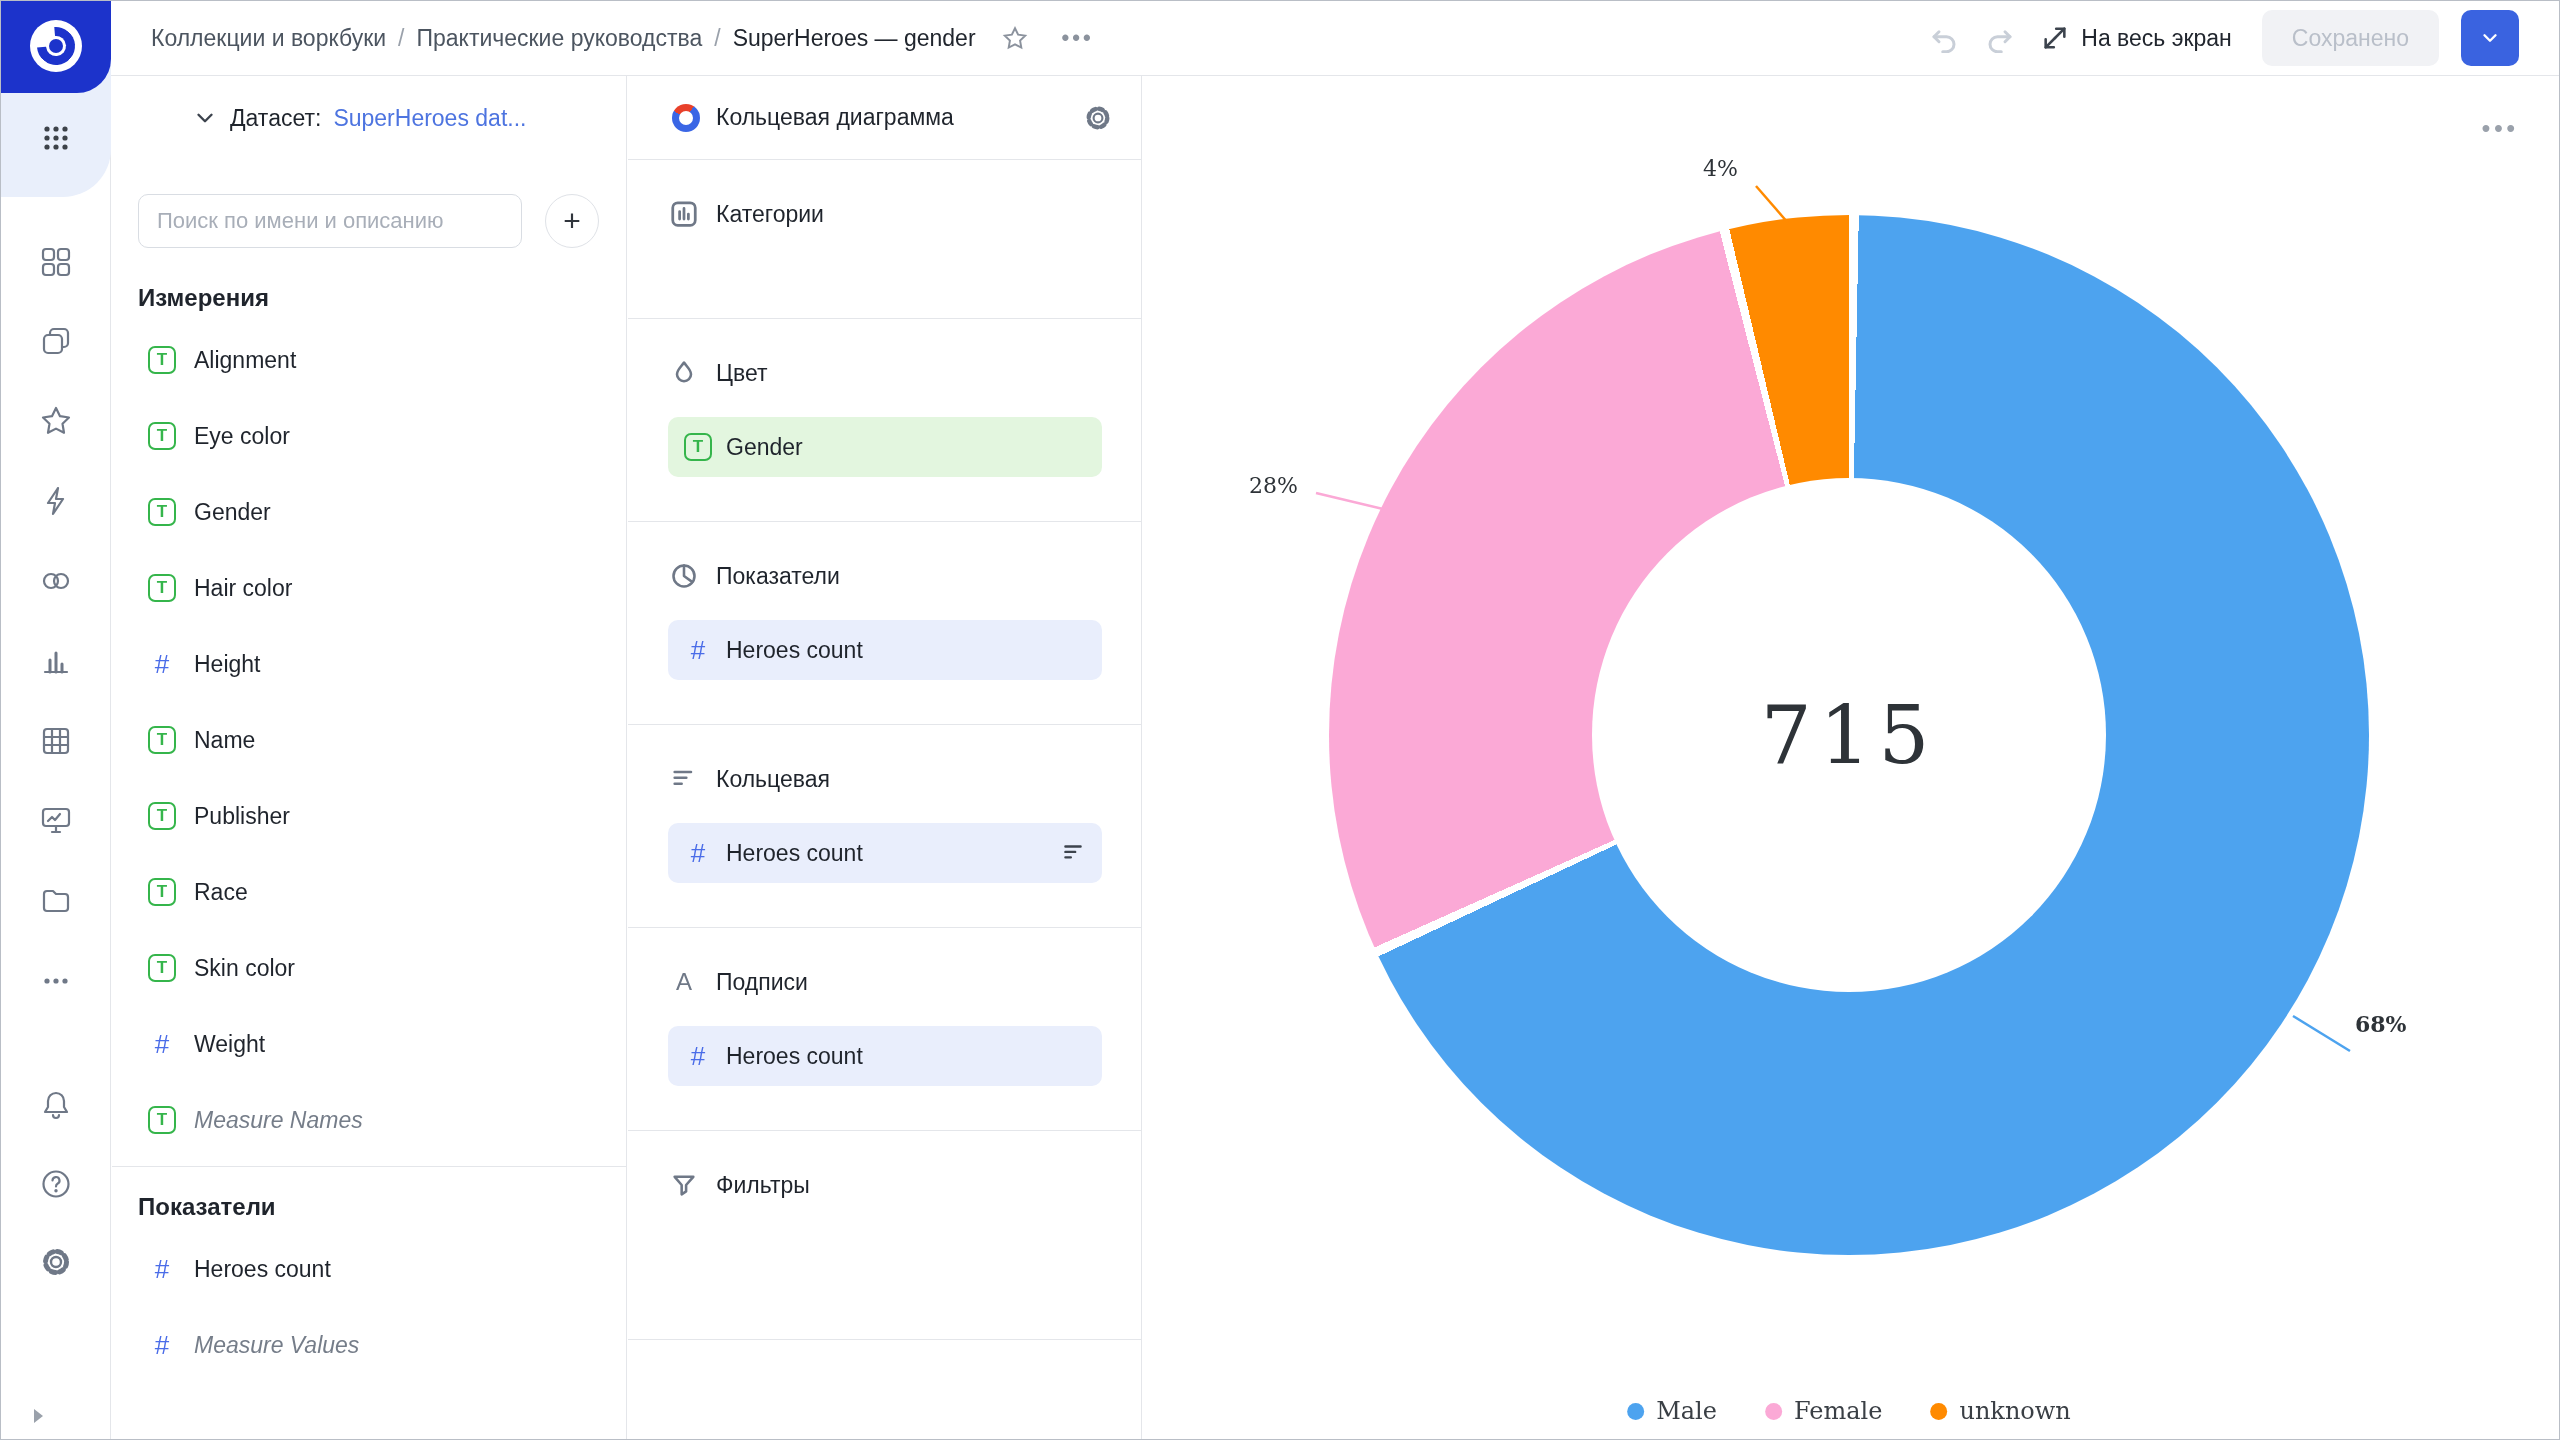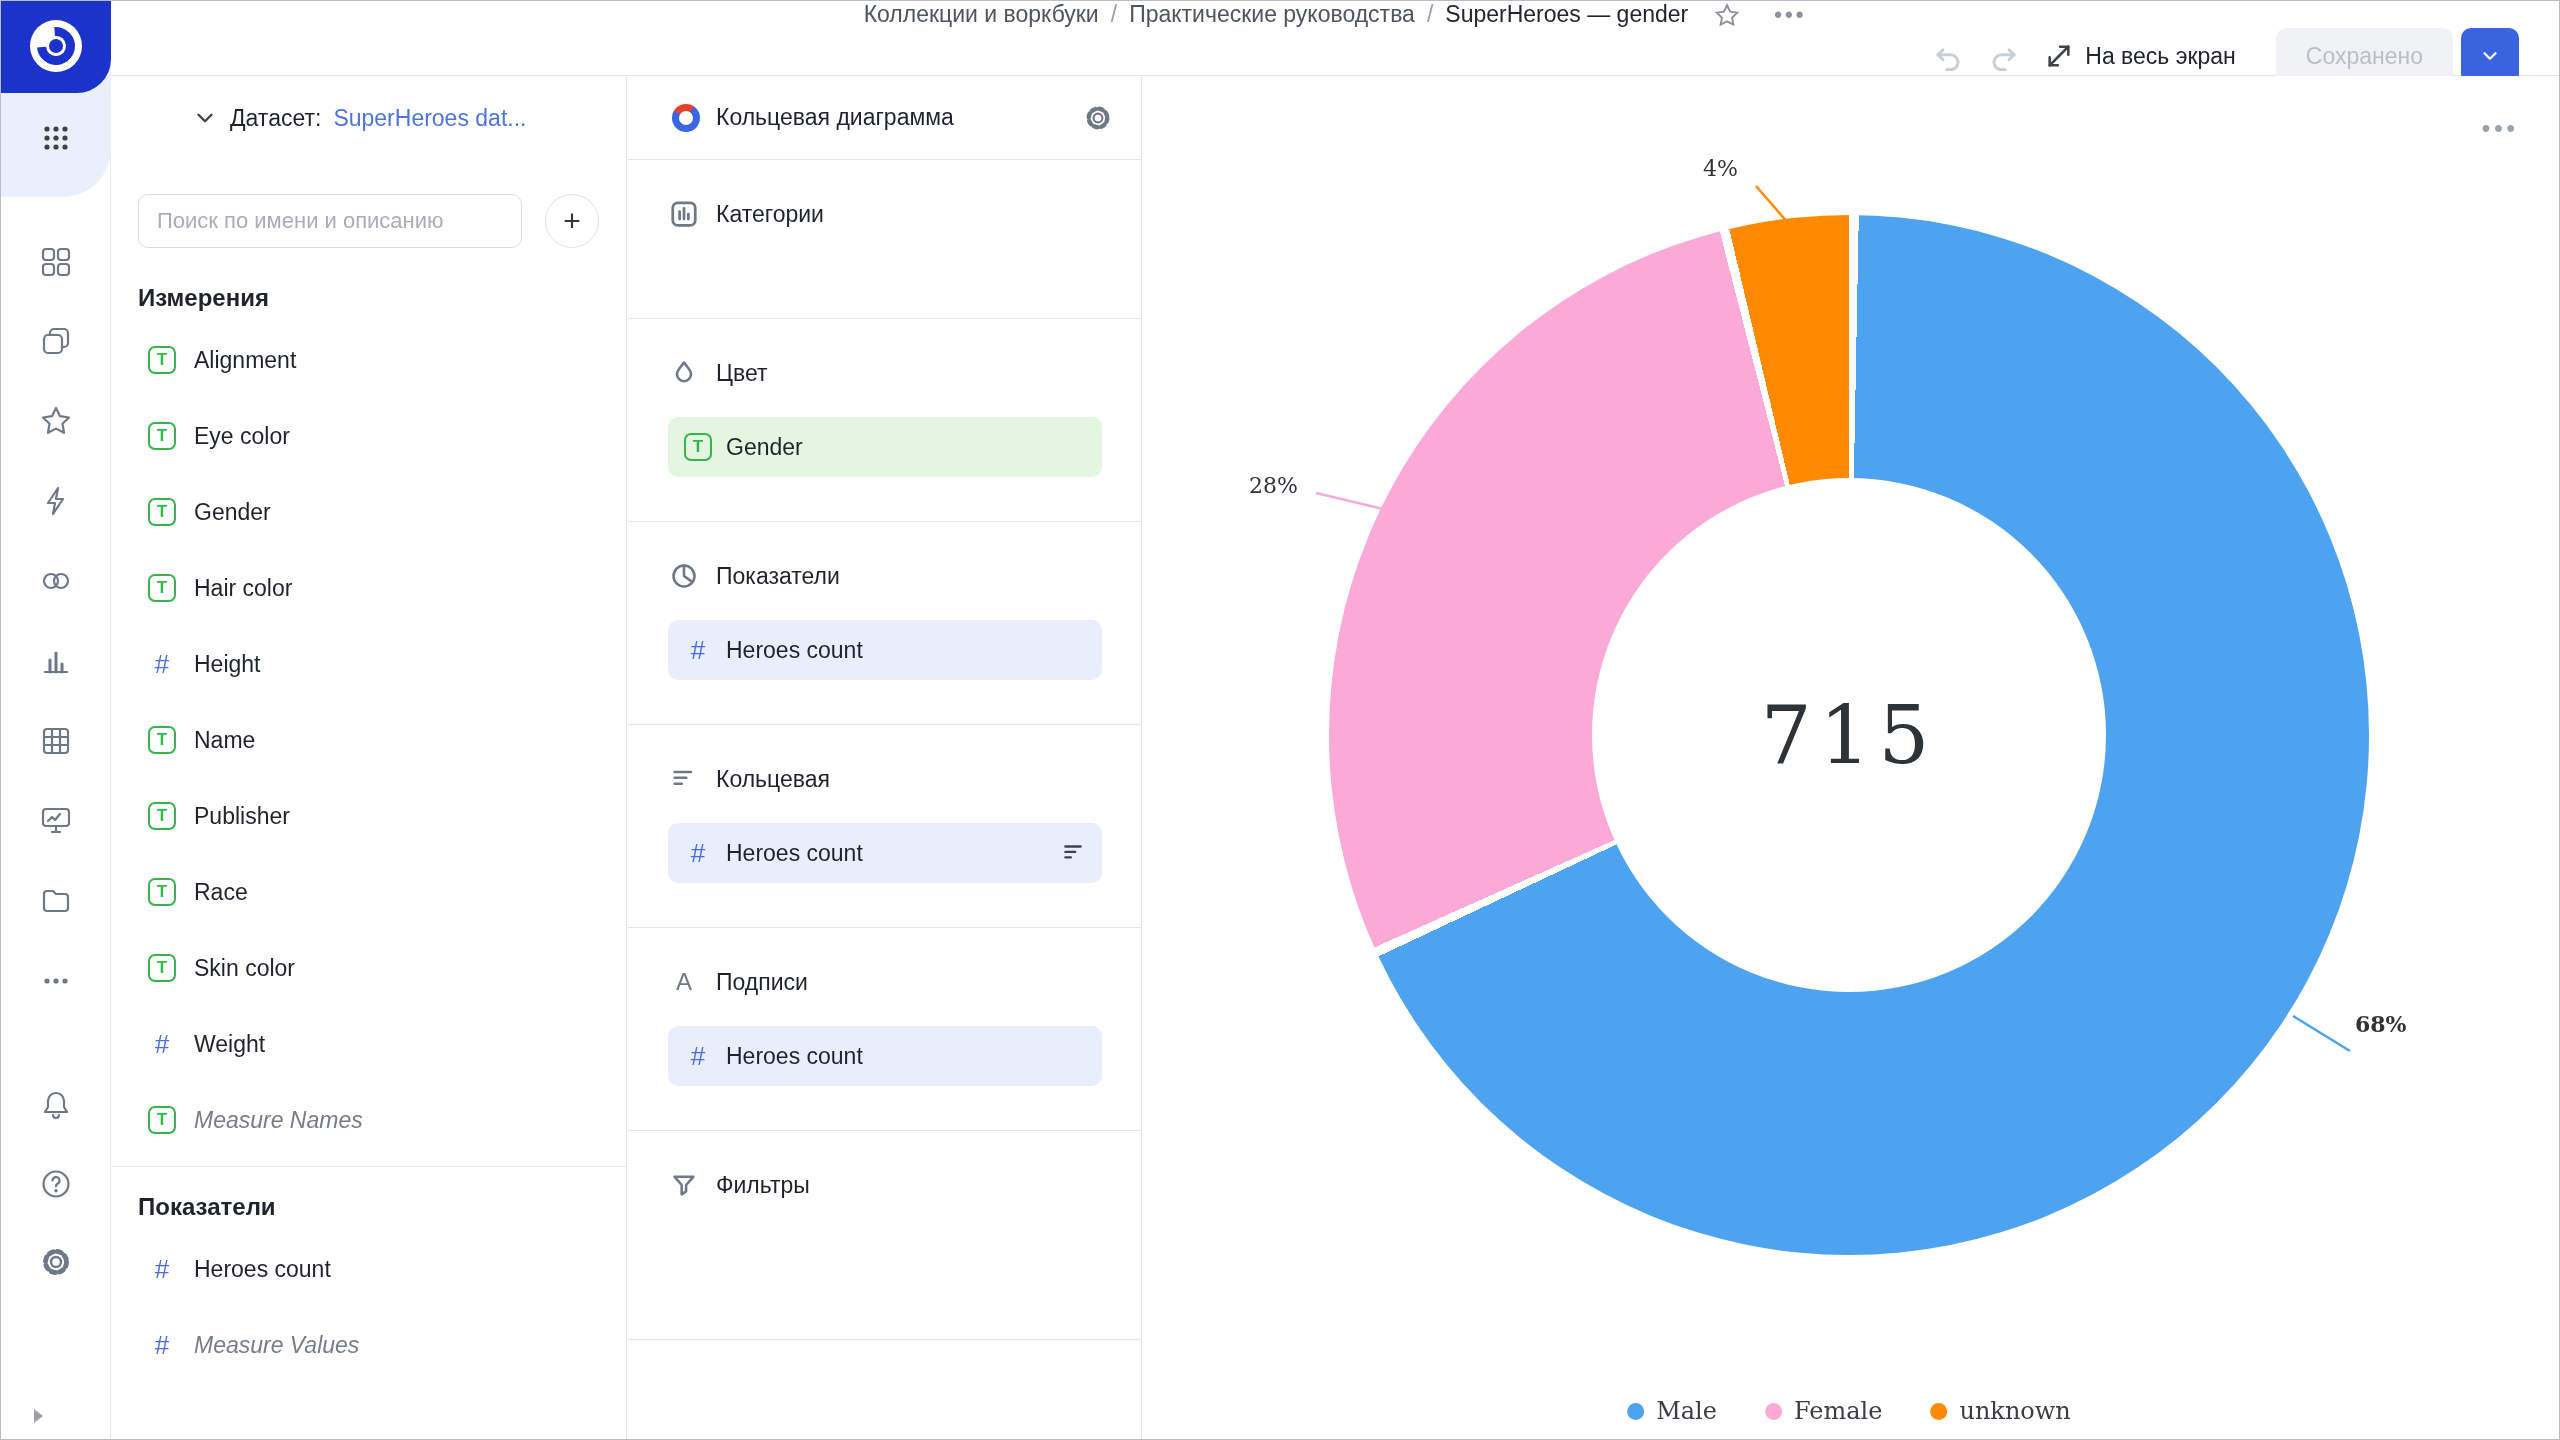--- a/index.html
+++ b/index.html
@@ -13,34 +13,34 @@
   .rail-blue { position:absolute; left:0; top:0; width:110px; height:92px; background:#1c33cb; border-bottom-right-radius:34px; }
   .logo { position:absolute; left:29px; top:19px; width:52px; height:52px; border-radius:50%; background:#fff; }
   .logo::before { content:""; position:absolute; inset:7px; border:9px solid #1c33cb; border-left-color:transparent; border-radius:50%; transform:rotate(40deg); }
   .logo::after { content:""; position:absolute; left:19px; top:19px; width:14px; height:14px; background:#1c33cb; border-radius:50%; }
   .rail-icon { position:absolute; left:0; width:110px; height:34px; display:flex; justify-content:center; align-items:center; cursor:pointer; }
   .rail-icon svg { stroke:#6f7887; fill:none; stroke-width:2.2; stroke-linecap:round; stroke-linejoin:round; }
   .rail-icon svg.filled { stroke:none; fill:#6f7887; }
   .rail-icon svg.dark { stroke:none; fill:#3c4249; }
 
   
-  .topbar { position:absolute; left:110px; right:0; top:0; height:75px; background:#fff; border-bottom:1px solid #e4e6ea; display:flex; align-items:center; padding:0 40px;flex-direction:column; }
+  .topbar { position:absolute; left:110px; right:0; top:0; height:75px; background:#fff; border-bottom:1px solid #e4e6ea; display:flex; align-items:center; padding:0 40px; }
   .crumbs { display:flex; align-items:center; gap:12px; font-size:23px; }
   .crumb { color:#4c5560; cursor:pointer; }
   .crumb.current { color:#21262e; }
   .crumb-sep { color:#9aa1ab; }
   .crumb-star { margin-left:14px; display:flex; cursor:pointer; }
   .crumb-star svg { stroke:#8b929d; fill:none; stroke-width:1.8; }
   .crumb-menu { margin-left:22px; color:#8b929d; font-size:22px; letter-spacing:3px; cursor:pointer; font-weight:700; }
   .topbar-right { margin-left:auto; display:flex; align-items:center; gap:26px; }
   .hist-btn { display:flex; cursor:pointer; }
   .hist-btn svg { stroke:#c9cfd8; fill:none; stroke-width:2.4; stroke-linecap:round; stroke-linejoin:round; }
   .fullscreen { display:flex; align-items:center; gap:12px; font-size:23px; color:#21262e; cursor:pointer; }
   .fullscreen svg { stroke:#3c434d; fill:none; stroke-width:2.2; stroke-linecap:round; stroke-linejoin:round; }
-  .save-group { display:flex; gap:8px; margin-left:14px; }
+  .save-group { display:flex; gap:22px; margin-left:4px; }
   .btn-saved { height:56px; padding:0 30px; background:#f1f2f5; color:#b9bfc9; border:none; border-radius:10px; font-size:23px; font-family:inherit; cursor:default; }
   .btn-save-menu { width:58px; height:56px; background:#3a63e0; border:none; border-radius:10px; display:flex; align-items:center; justify-content:center; cursor:pointer; }
   .btn-save-menu svg { stroke:#fff; fill:none; stroke-width:2.6; stroke-linecap:round; stroke-linejoin:round; }
 
   
   .fields-panel { position:absolute; left:111px; top:75px; width:515px; bottom:0; background:#fff; border-right:1px solid #e4e6ea; overflow:hidden; }
   .dataset-row { height:84px; display:flex; align-items:center; padding-left:52px; gap:12px;margin-left:28px; }
   .dataset-row svg { stroke:#3c434d; fill:none; stroke-width:2.2; stroke-linecap:round; stroke-linejoin:round; cursor:pointer; }
   .dataset-label { font-size:23px; color:#1f242c; }
   .dataset-link { font-size:23px; color:#4d74e0; cursor:pointer; }

